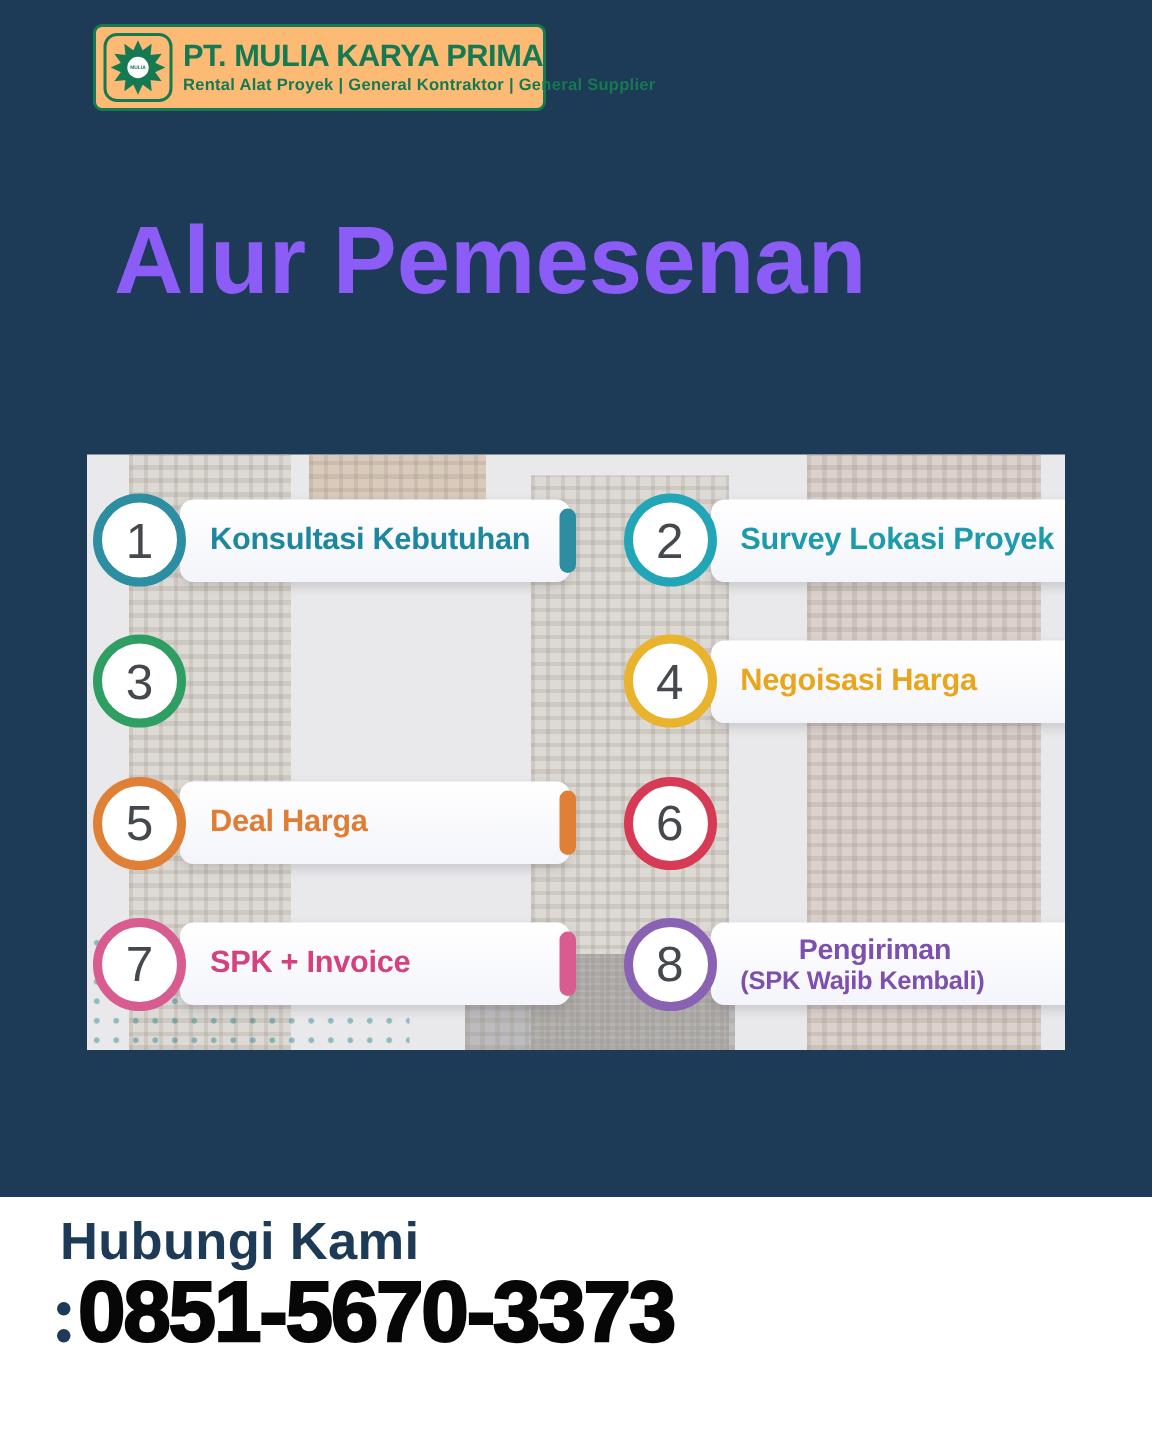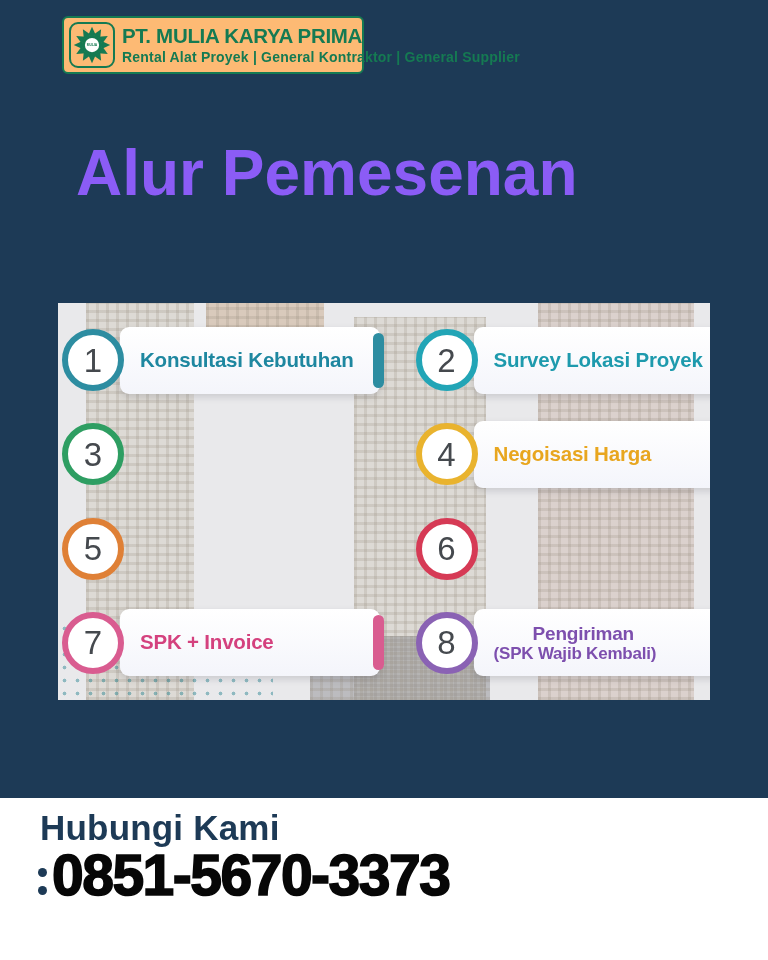--- a/index.html
+++ b/index.html
@@ -22,21 +22,21 @@
   .logo-mark{
     width:46px;height:46px;border:2px solid var(--green,#157a52);border-radius:9px;
     display:flex;align-items:center;justify-content:center;flex:none;box-sizing:border-box;
   }
   .logo-text{margin-left:7px;display:flex;flex-direction:column;justify-content:center;min-width:0;}
   .logo-company{
     color:var(--green,#157a52);font-weight:800;font-size:20.5px;line-height:1.05;
     letter-spacing:-0.3px;white-space:nowrap;
   }
   .logo-tagline{
-    color:var(--green,#157a52);font-weight:700;font-size:14px;letter-spacing:0.2px;
+    color:var(--green,#157a52);font-weight:700;font-size:11px;letter-spacing:0.2px;
     margin-top:2px;white-space:nowrap;
   }
   
   .page-title{
     position:absolute;top:138px;left:76px;width:640px;
     color:#8b5cf6;font-size:64px;font-weight:800;letter-spacing:0px;line-height:1.1;
   }
   
   .panel{
     position:absolute;top:303px;left:58px;width:652px;height:397px;
@@ -70,21 +70,21 @@
     width:62px;height:62px;border-radius:50%;box-sizing:border-box;
     background:#ffffff;border:6.5px solid var(--c,#2d8da1);
     display:flex;align-items:center;justify-content:center;
     flex:none;z-index:2;
   }
   .circle span{
     color:#45494e;font-size:33px;font-weight:400;line-height:1;
     font-family:"Liberation Sans", sans-serif;
   }
   .pill{
-    flex:1;height:67px;margin-left:-4px;position:relative;z-index:1;
+    flex:1;height:55px;margin-left:-4px;position:relative;z-index:1;
     background:linear-gradient(180deg,#ffffff 0%,#f4f5fb 100%);
     border-radius:9px;box-shadow:0 3px 7px rgba(60,60,80,0.18);
     display:flex;align-items:center;padding:0 26px 0 20px;box-sizing:border-box;
   }
   .pill-text{display:flex;flex-direction:column;justify-content:center;}
   .pill-text .l1{color:var(--t,#1e87a0);font-size:20.5px;font-weight:800;line-height:1.12;letter-spacing:-0.2px;white-space:nowrap;}
   .pill-text .l2{color:var(--t,#1e87a0);font-size:17px;font-weight:800;line-height:1.12;letter-spacing:-0.2px;white-space:nowrap;}
   .step.two-line .pill-text .l1{font-size:19px;padding-left:39px;}
   .endbar{
     position:absolute;right:-4px;top:6px;bottom:6px;width:11px;border-radius:6px;
@@ -193,20 +193,26 @@
           <span class="l1">Negoisasi Harga</span>
         </div>
 
       </div>
     </div>
 
     <div class="step" style="--c: #df8036; --t: #e07c33;">
       <div class="circle">
           <span>5</span>
         </div>
+      <div class="pill">
+        <div class="pill-text">
+          <span class="l1">Deal Harga</span>
+        </div>
+        <span class="endbar"></span>
+      </div>
     </div>
 
     <div class="step" style="--c: #d63a55; --t: #d63350;">
       <div class="circle">
           <span>6</span>
         </div>
     </div>
 
     <div class="step" style="--c: #d95c90; --t: #d4417e;">
       <div class="circle">

